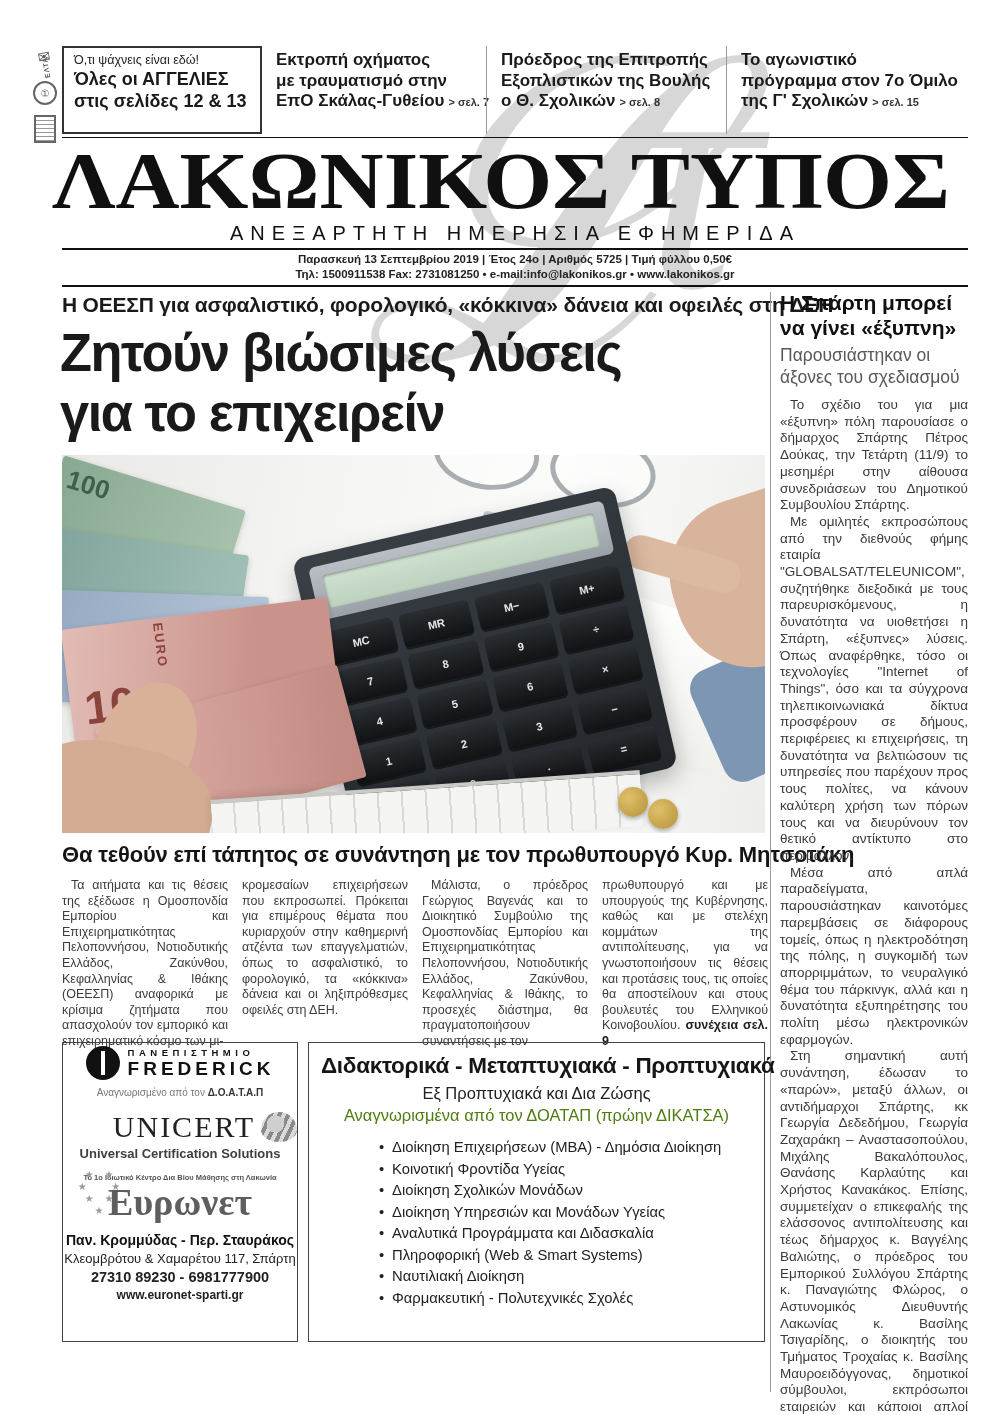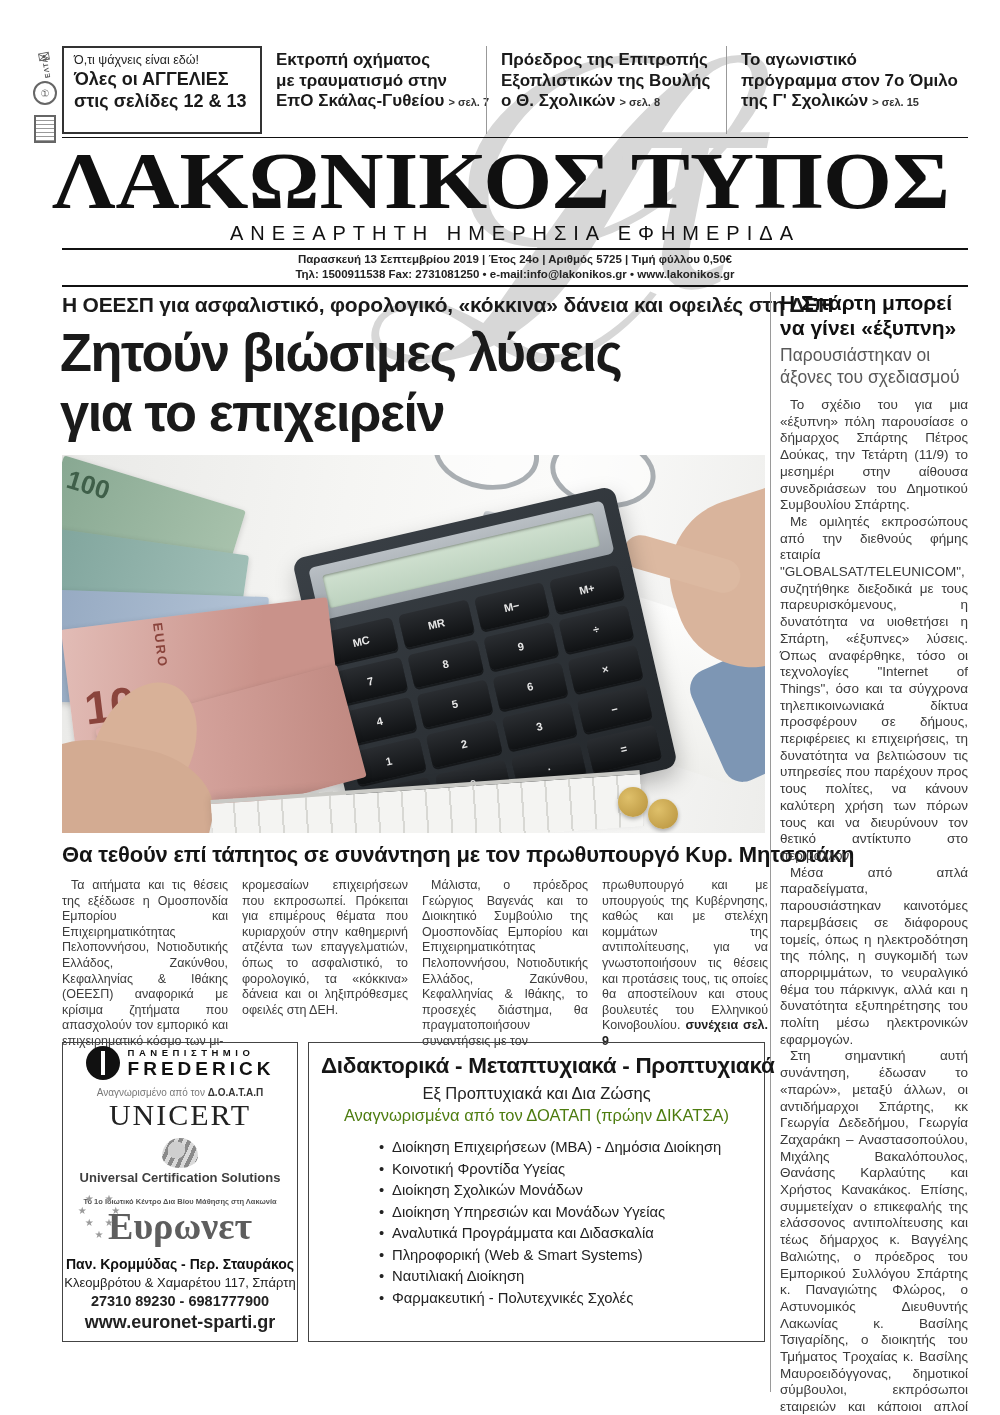--- a/index.html
+++ b/index.html
@@ -92,36 +92,36 @@
   
   .ad-left{left:62px;top:1042px;width:236px;height:300px;border:1px solid #444;box-sizing:border-box;text-align:center;padding-top:3px;}
   .fred-row{display:flex;align-items:center;justify-content:center;gap:8px;}
   .fred-logo{width:34px;height:34px;border-radius:50%;background:#111;position:relative;flex:0 0 auto;}
   .fred-logo::after{content:"";position:absolute;left:15px;top:5px;width:4px;height:24px;background:#fff;}
   .fred-txt{text-align:left;}
   .fred-uni{font-size:9.5px;font-weight:bold;letter-spacing:4.5px;color:#111;}
   .fred-name{font-size:19px;font-weight:bold;letter-spacing:4px;color:#111;}
   .fred-acc{font-size:10px;color:#777;margin-top:7px;}
   .fred-acc b{color:#333;}
-  .unicert-row{display:flex;align-items:center;justify-content:flex-end;gap:6px;flex-direction:column;}
+  .unicert-row{margin-top:12px;display:flex;align-items:center;justify-content:flex-end;gap:6px;}
   .unicert-name{font-family:"Liberation Serif",serif;font-size:30px;letter-spacing:2px;color:#222;}
   .globe{width:36px;height:30px;border-radius:50%;background:
       radial-gradient(circle at 40% 40%, #cfcfcf 0 30%, transparent 31%),
       repeating-linear-gradient(115deg,#8a8a8a 0 4px,#d9d9d9 4px 8px);
       border-radius:50% 50% 50% 50%/60% 60% 40% 40%;}
   .unicert-tag{font-size:13px;font-weight:bold;color:#3f3f3f;margin-top:2px;}
   .euronet{margin-top:12px;position:relative;}
   .euronet-stars{position:absolute;left:8px;top:-4px;width:60px;height:70px;color:#9a9a9a;font-size:10px;line-height:12px;letter-spacing:4px;}
   .euronet-tag{font-size:7.5px;font-weight:bold;color:#555;}
   .euronet-name{font-family:"Liberation Serif",serif;font-size:38px;font-weight:bold;color:#5e5e5e;line-height:40px;}
   .eu-contacts{margin-top:10px;}
   .eu-line1{font-size:14px;font-weight:bold;color:#111;}
   .eu-line2{font-size:13px;color:#222;margin-top:3px;}
   .eu-line3{font-size:14.5px;font-weight:bold;color:#222;margin-top:3px;}
-  .eu-line4{font-size:18px;font-weight:bold;color:#222;margin-top:3px;}
+  .eu-line4{font-size:12px;font-weight:bold;color:#222;margin-top:3px;}
   .ad-mid{left:308px;top:1042px;width:457px;height:300px;border:1px solid #444;box-sizing:border-box;padding:10px 12px 0;}
   .prog-title{text-align:center;font-size:22.5px;font-weight:bold;letter-spacing:-0.3px;color:#161616;white-space:nowrap;}
   .prog-sub1{text-align:center;font-size:16.5px;color:#222;margin-top:5px;}
   .prog-sub2{text-align:center;font-size:16.5px;color:#4d7c0f;margin-top:3px;}
   .prog-list{list-style:none;margin:12px 0 0;padding:0 0 0 58px;}
   .prog-list li{font-size:14.8px;color:#222;line-height:21.5px;position:relative;padding-left:13px;}
   .prog-list li::before{content:"•";position:absolute;left:0;top:0;color:#222;}
 </style>
 </head>
 <body>

